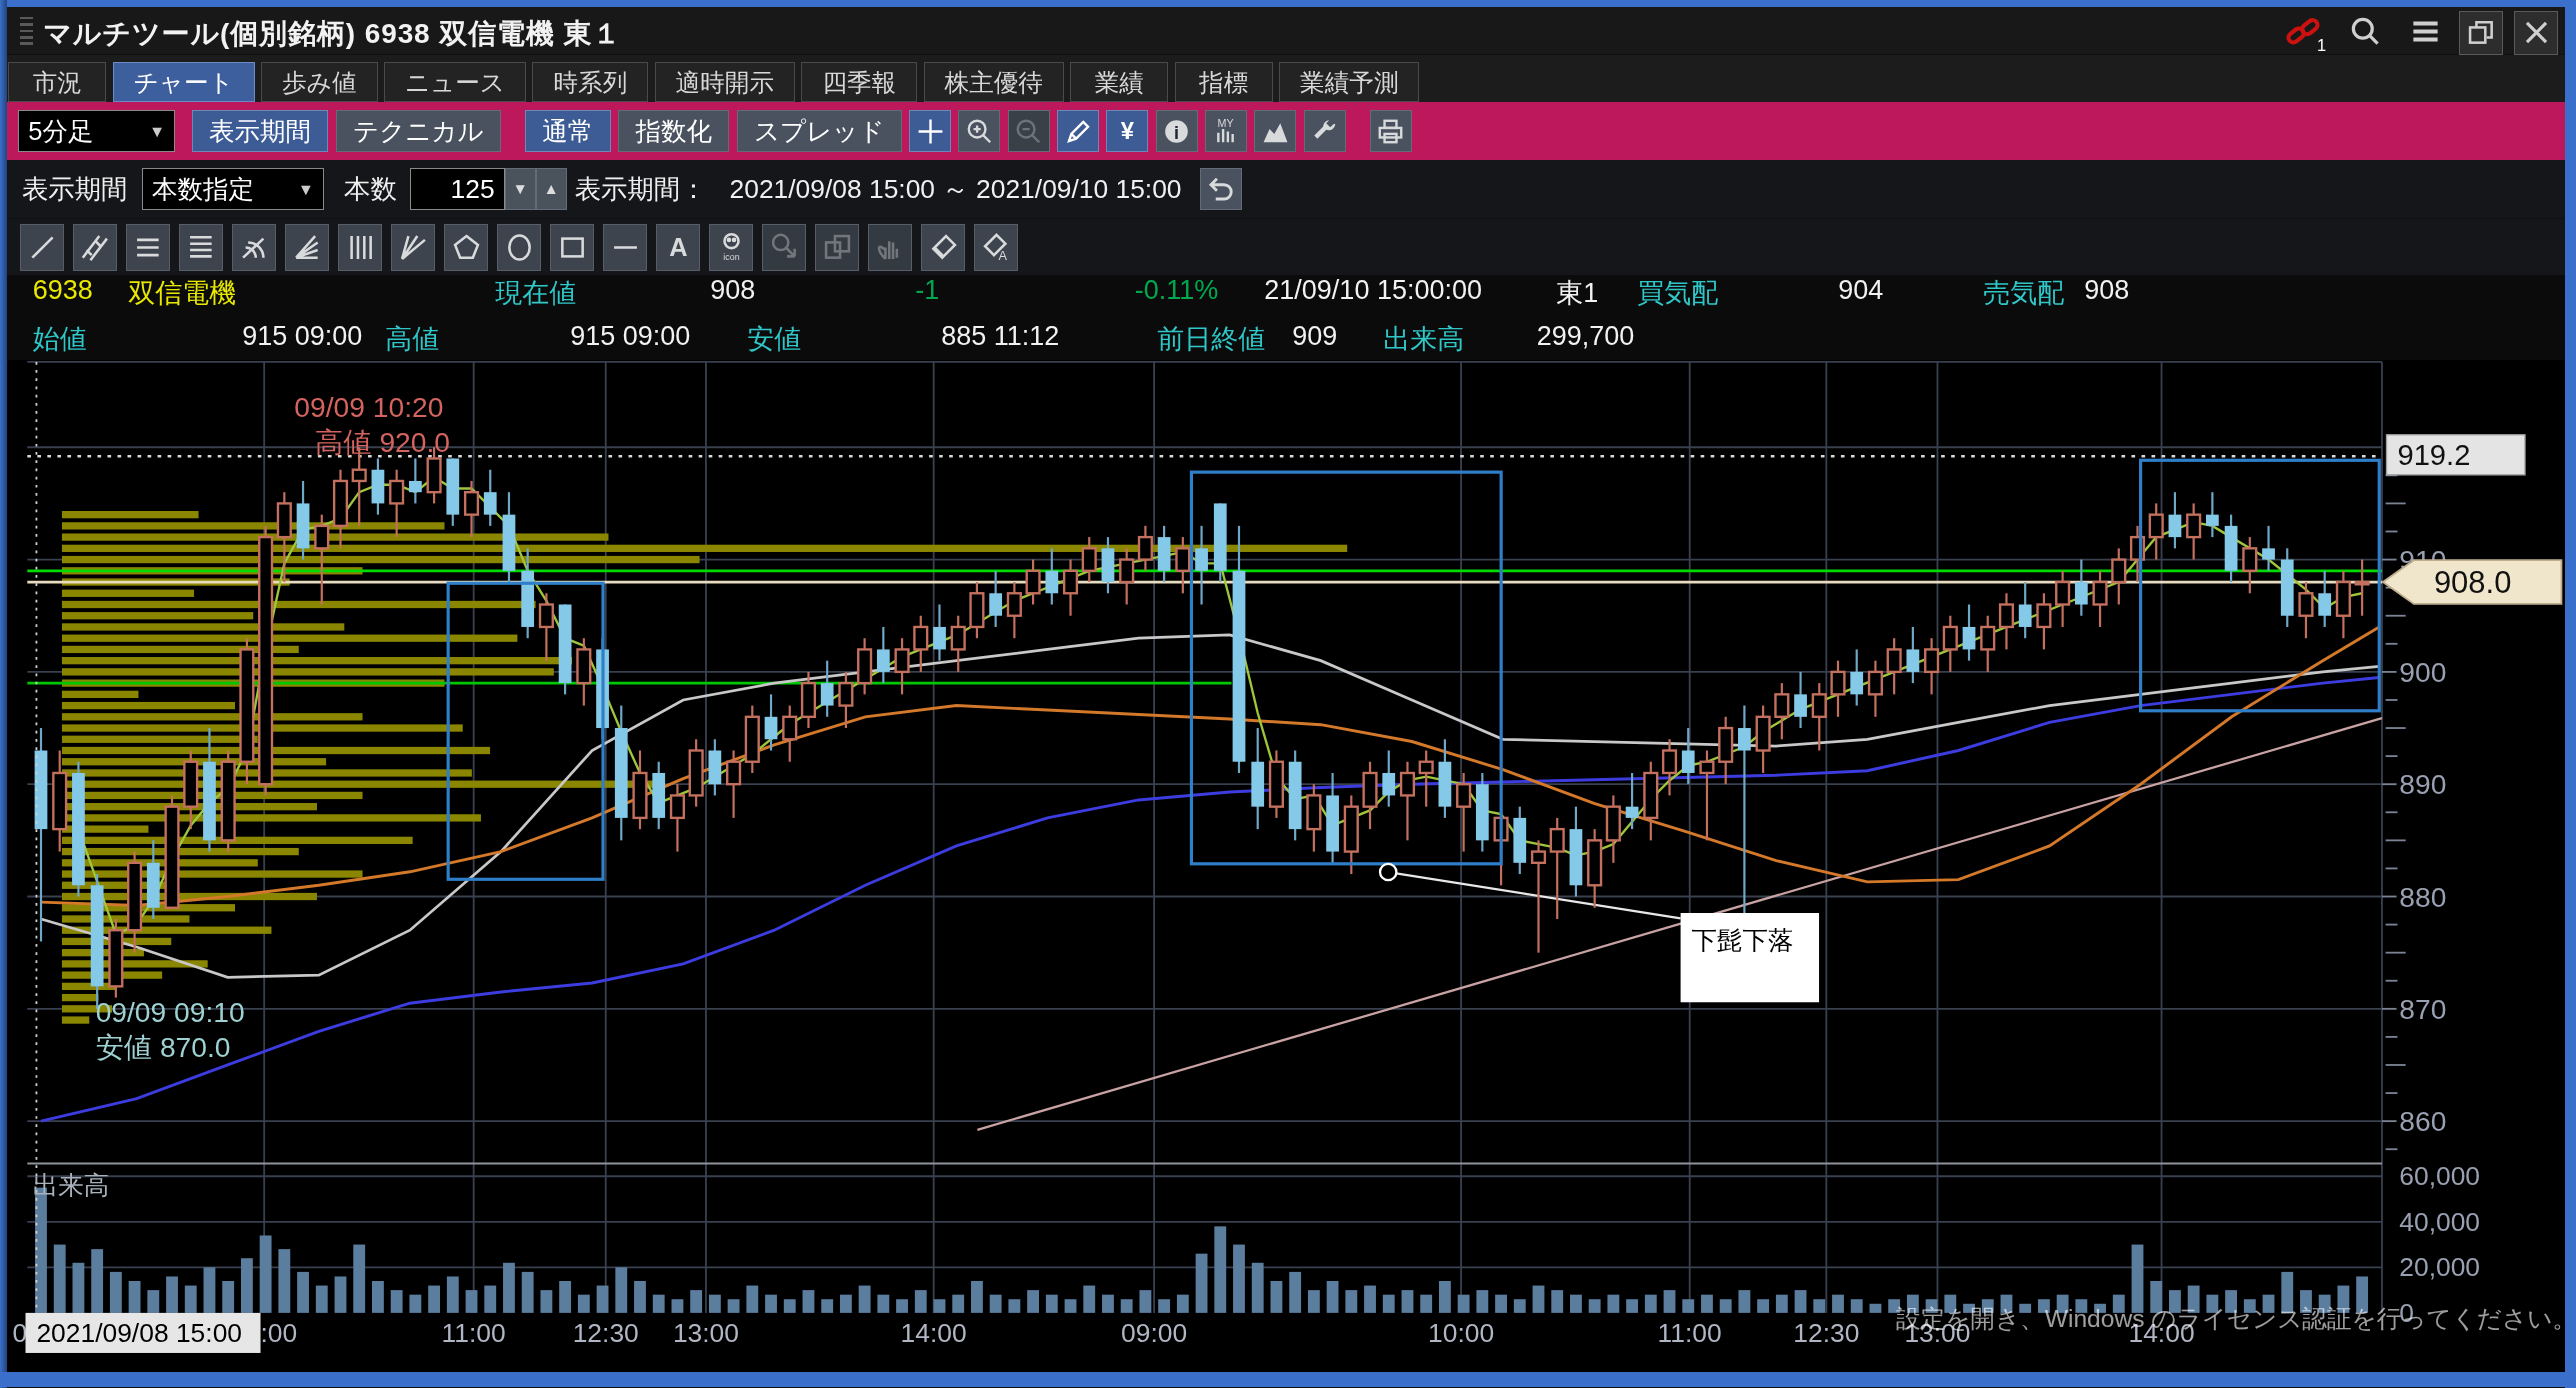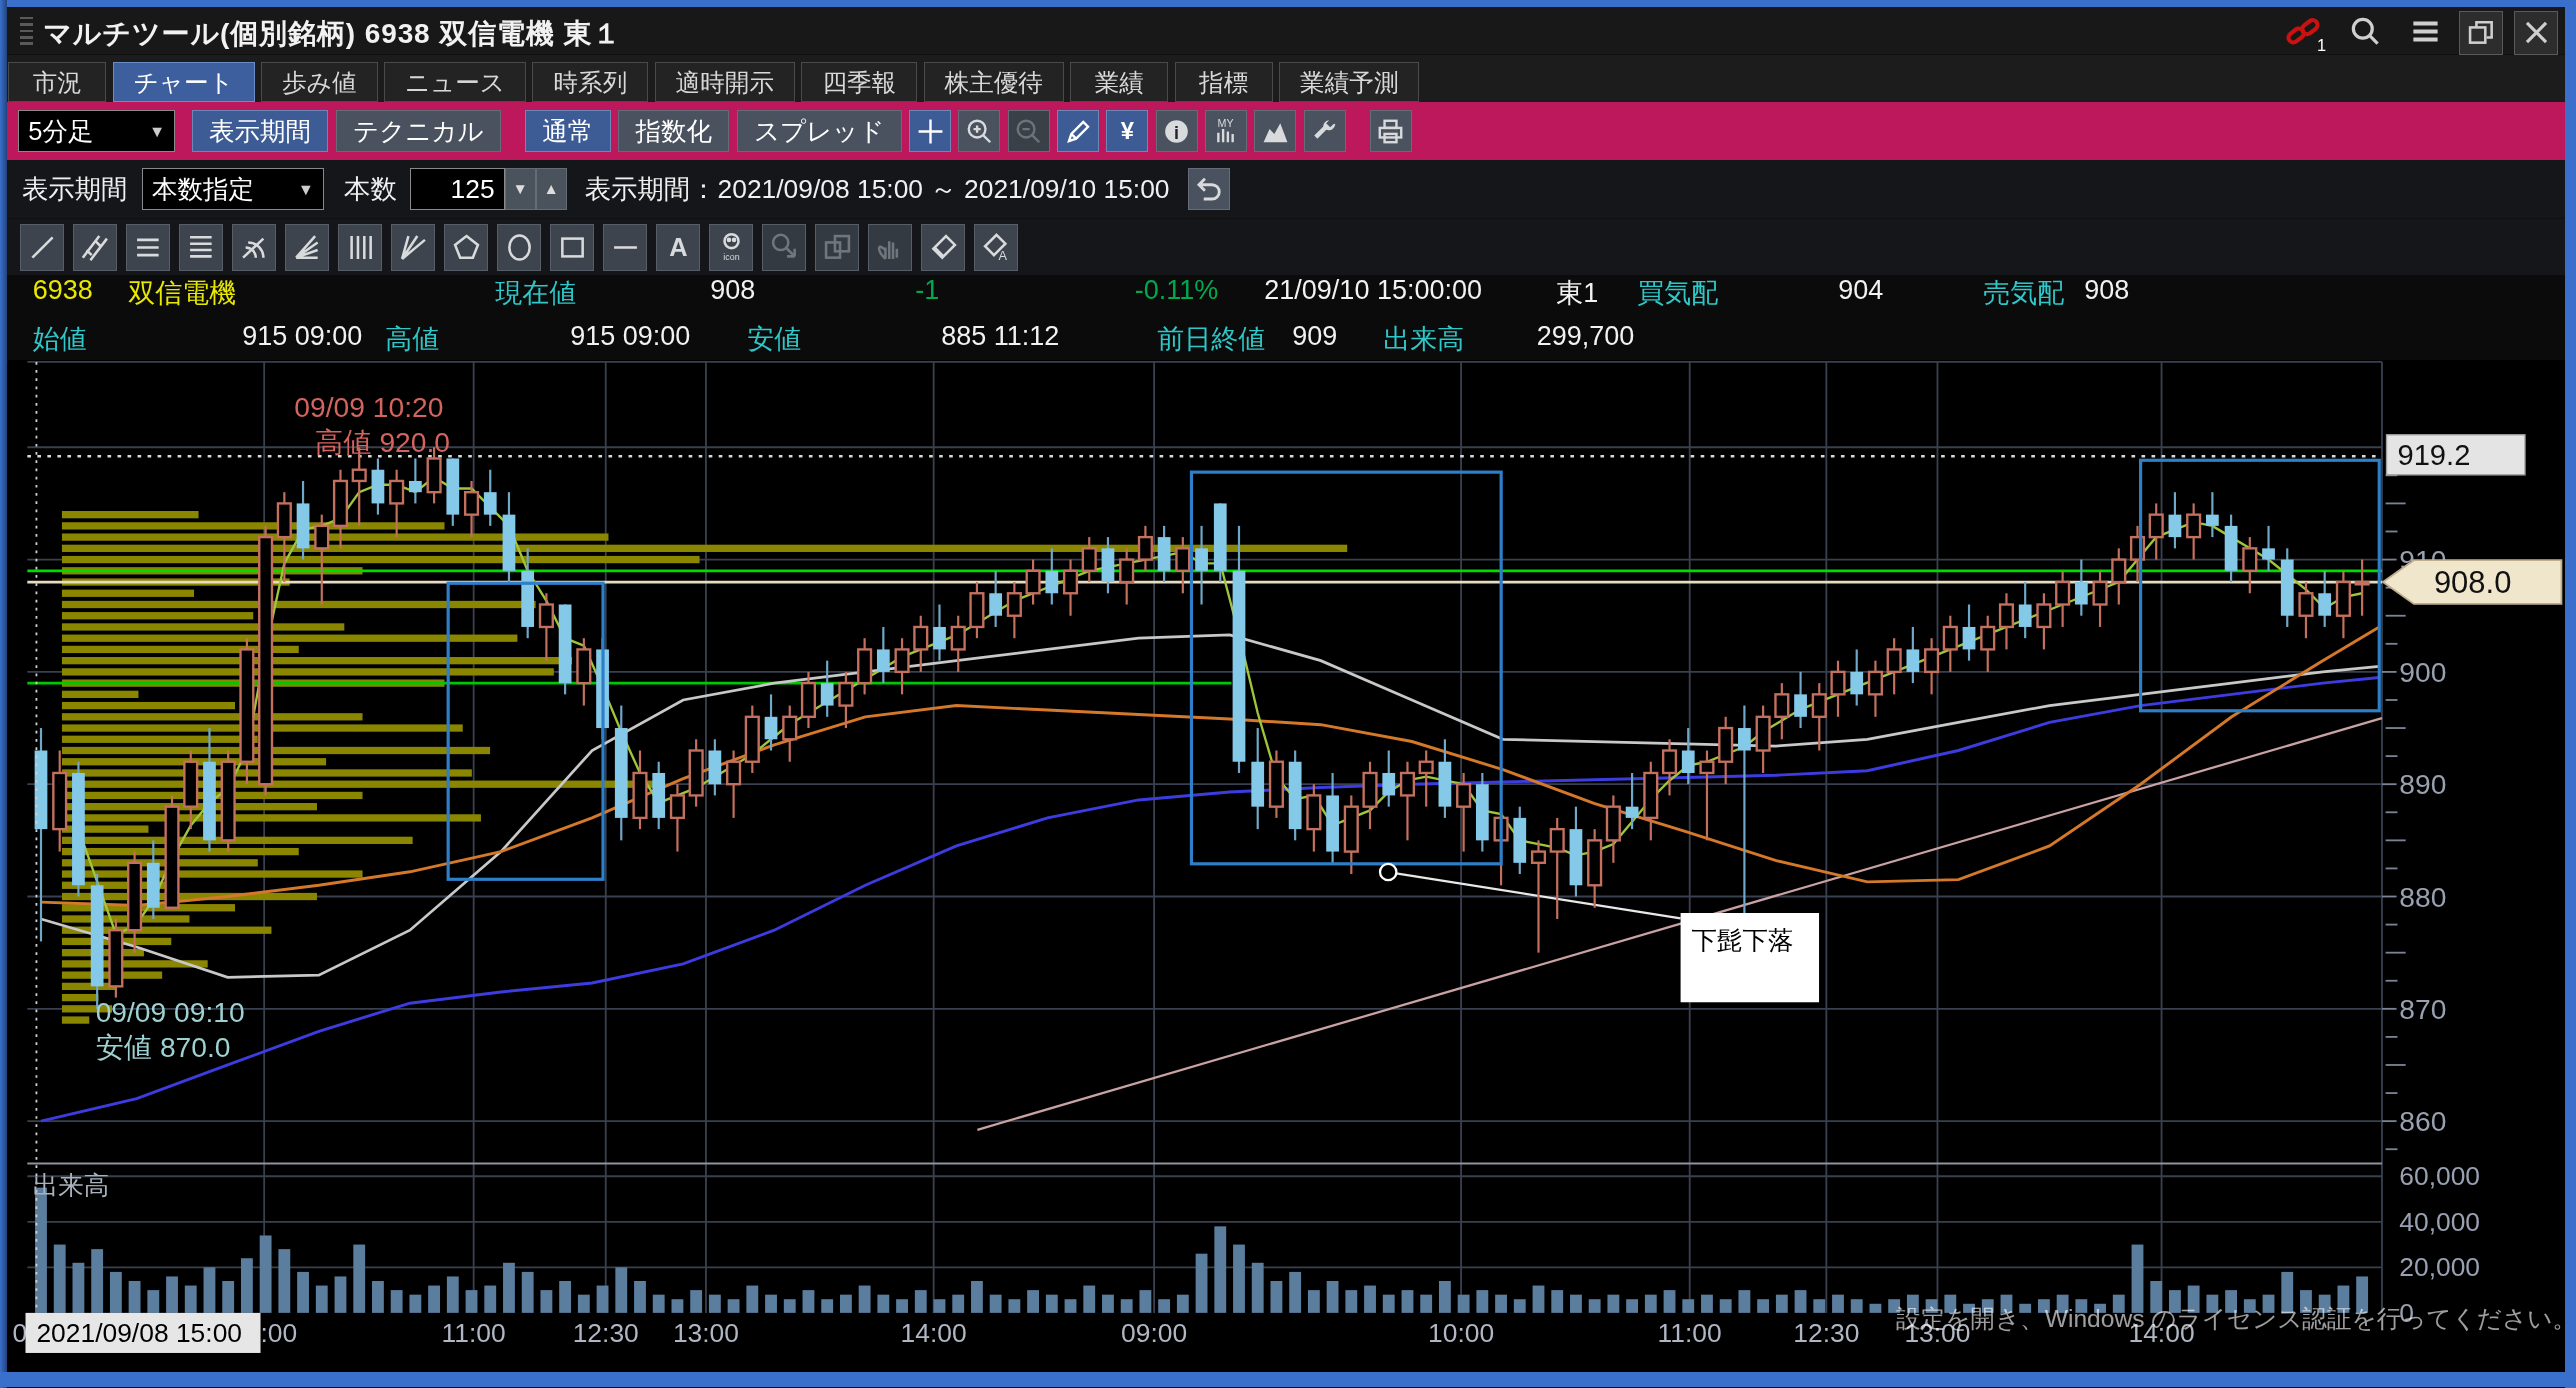--- a/index.html
+++ b/index.html
@@ -191,22 +191,22 @@
     <div class="select" style="width:182px;margin-left:14.6px">
       <span>本数指定</span>
       <span class="caret">▼</span>
     </div>
     <span class="lbl" style="margin-left:20px">本数</span>
     <div class="num-input" style="margin-left:12.8px">
       <span>125</span>
     </div>
     <div class="spin">▼</div>
     <div class="spin">▲</div>
-    <span class="lbl" style="margin-left:18px">表示期間：</span>
-    <span class="lbl" style="margin-left:1px">2021/09/08 15:00 ～ 2021/09/10 15:00</span>
+    <span class="lbl" style="margin-left:8px">表示期間：</span>
+    <span class="lbl" style="margin-left:23px">2021/09/08 15:00 ～ 2021/09/10 15:00</span>
     <div class="ibtn" style="margin-left:18px">
       <svg width="31" height="31" viewBox="0 0 26 26" fill="none" stroke="currentColor" stroke-width="2.4">
         <path d="M10 4 L5 9 l5 5 M5 9 h11 a6 6 0 0 1 0 12 h-7"></path>
       </svg>
     </div>
   </div>
 
   <div class="drawbar" id="drawbar">
       <div class="dbtn">
         <svg width="33" height="33" viewBox="0 0 26 26" fill="none" stroke="currentColor" stroke-width="2">

